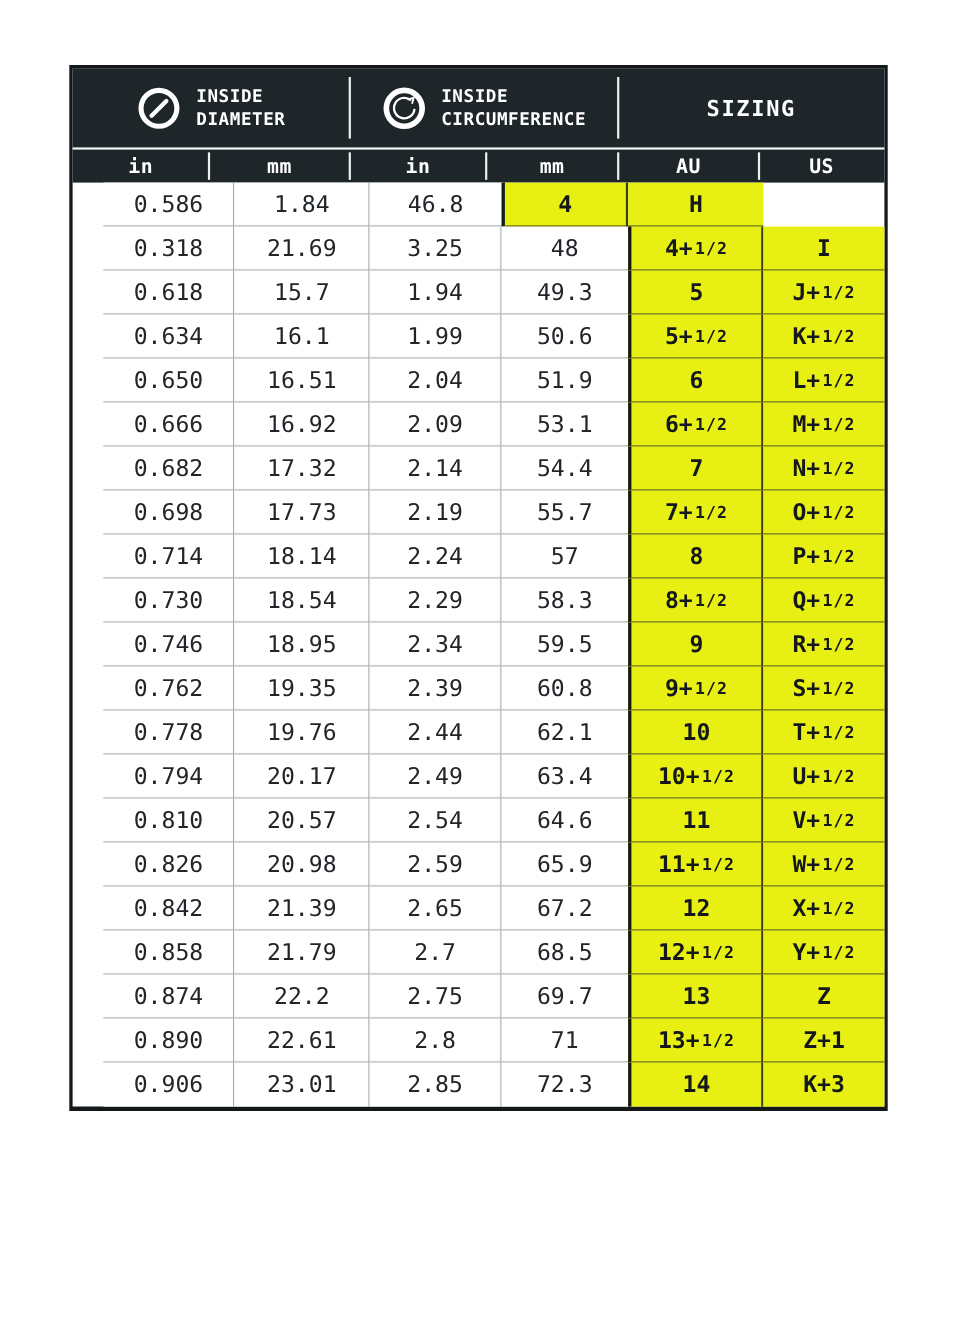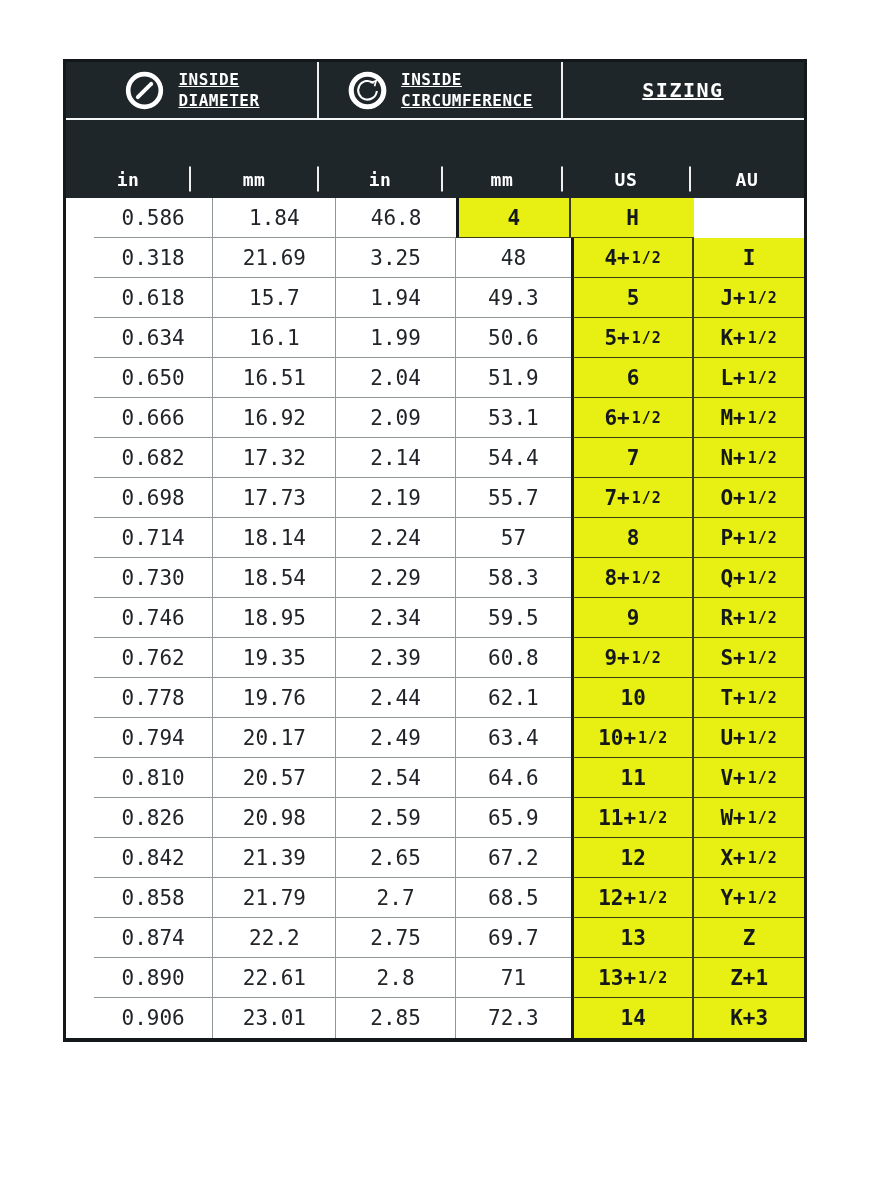--- a/index.html
+++ b/index.html
@@ -19,31 +19,31 @@
   }
   .sizing-table{
     position:absolute;left:63px;top:59px;width:744px;
     box-sizing:border-box;
     border:3px solid var(--border-black);
     border-bottom-width:4px;
     background:#fff;
   }
   
   .thead{background:var(--header-bg);color:#fff;}
-  .group-row{display:grid;grid-template-columns:34.15% 33.05% 32.8%;height:56px;text-decoration:underline;}
+  .group-row{display:grid;grid-template-columns:34.15% 33.05% 32.8%;height:72px;}
   .group{position:relative;display:flex;align-items:center;justify-content:center;gap:13px;}
   .group:not(:last-child)::after{
     content:"";position:absolute;right:-1px;top:50%;transform:translateY(-50%);
     width:2px;height:56px;background:#eef0f0;
   }
   .group-icon{flex:0 0 auto;display:flex;}
   .group-label{font-weight:bold;font-size:16px;letter-spacing:.5px;line-height:21px;}
   .group-label-single{font-weight:bold;font-size:20px;letter-spacing:1.5px;}
   .header-rule{height:2px;background:#f6f8f8;}
-  .sub-row{display:grid;grid-template-columns:var(--cols);height:38px;margin-top:40px;}
+  .sub-row{display:grid;grid-template-columns:var(--cols);height:30px;}
   .sub-cell{
     position:relative;display:flex;align-items:center;justify-content:center;
     font-weight:bold;font-size:18px;letter-spacing:.5px;
   }
   .sub-cell:not(:last-child)::after{
     content:"";position:absolute;right:-1px;top:50%;transform:translateY(-50%);
     width:2px;height:25px;background:#eef0f0;
   }
   
   .trow{display:grid;grid-template-columns:var(--cols);height:40px;padding-left:28px;}
@@ -107,22 +107,22 @@
         </div>
       </div>
 
       <div class="header-rule"></div>
 
       <div class="sub-row">
         <div class="sub-cell">in</div>
         <div class="sub-cell">mm</div>
         <div class="sub-cell">in</div>
         <div class="sub-cell">mm</div>
+        <div class="sub-cell">AU</div>
         <div class="sub-cell">US</div>
-        <div class="sub-cell">AU</div>
       </div>
     </div>
 
     <div class="tbody">
         <div class="trow">
           <div class="cell c0">0.586</div>
           <div class="cell c2">1.84</div>
           <div class="cell c3">46.8</div>
           <div class="cell c4 size">4</div>
           <div class="cell c5 size">H</div>

